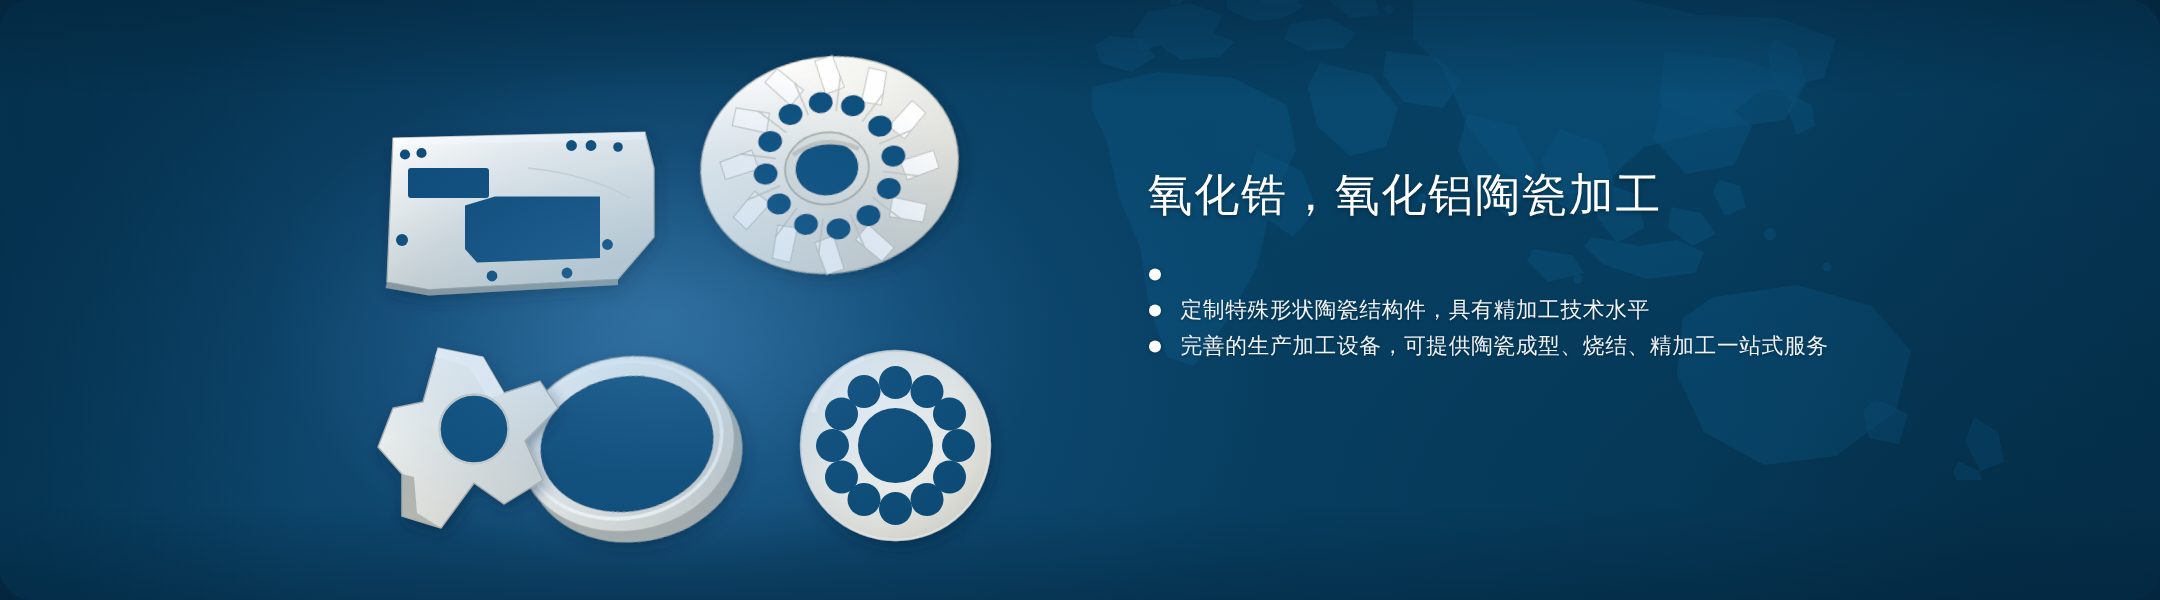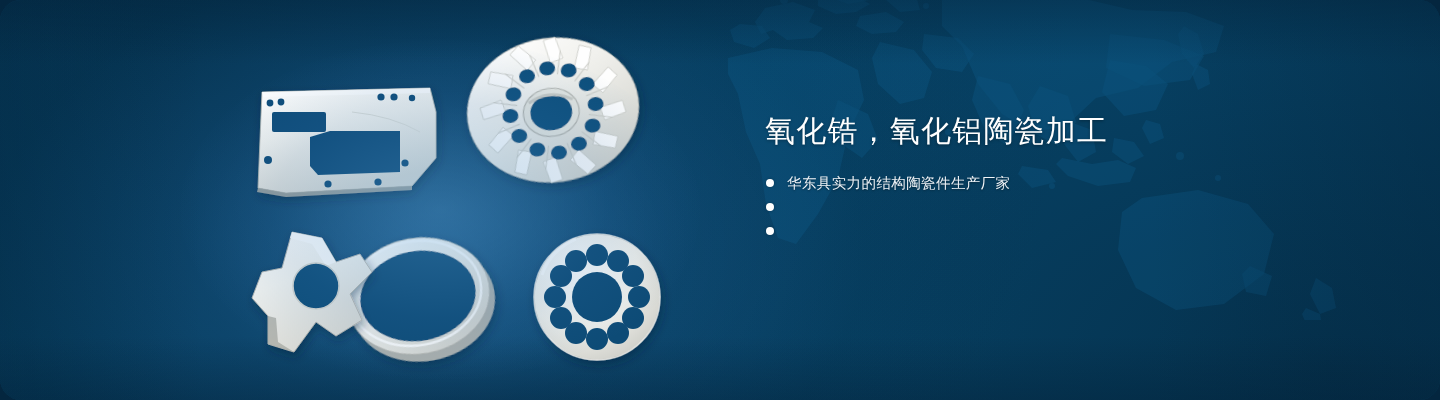--- a/index.html
+++ b/index.html
@@ -321,24 +321,25 @@
       </g>
     </svg>
   </div>
 
   <div class="copy">
     <h1 class="headline">氧化锆，氧化铝陶瓷加工</h1>
 
     <ul class="bullets">
       <li class="bullet-row">
         <span class="bullet-dot"></span>
-        <span class="bullet-text">华东具实力的结构陶瓷件生产厂家</span>
       </li>
       <li class="bullet-row">
         <span class="bullet-dot"></span>
+        <span class="bullet-text">定制特殊形状陶瓷结构件，具有精加工技术水平</span>
       </li>
       <li class="bullet-row">
         <span class="bullet-dot"></span>
+        <span class="bullet-text">完善的生产加工设备，可提供陶瓷成型、烧结、精加工一站式服务</span>
       </li>
     </ul>
   </div>
 
 </div>
 
 </body></html>

